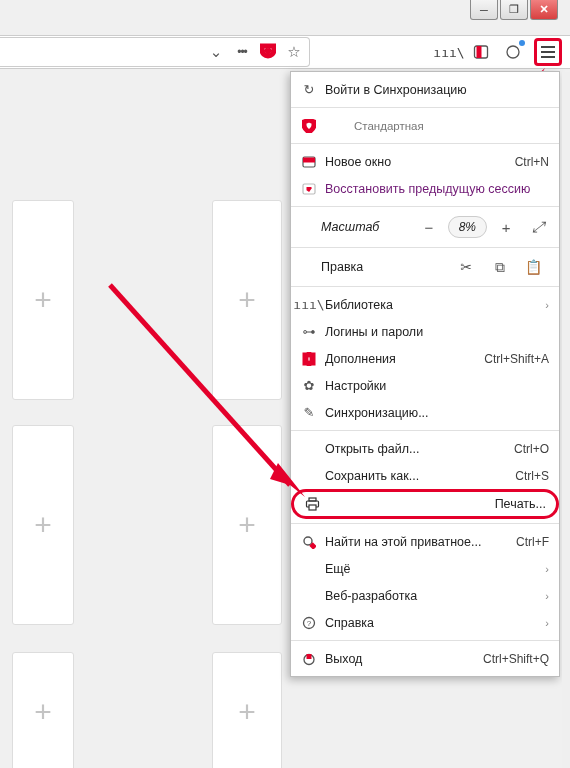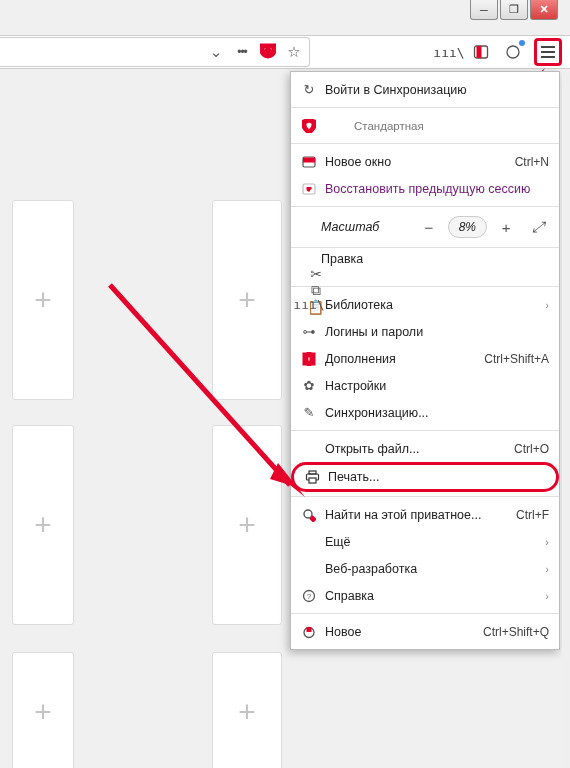--- a/index.html
+++ b/index.html
@@ -80,26 +80,26 @@
   .mrow .micon { width:20px; display:flex; justify-content:center; font-size:13px; color:#555;}
   .mrow.disabled .micon{color:#bbb;}
   .mrow .mlabel { flex:1; }
   .mrow .mshort { color:#404040; font-size:12px; }
   .mrow .mchev { color:#888; font-size:11px; }
   .sep { height:1px; background:#e0e0e0; margin:4px 0; }
   .zoomrow{ display:flex; align-items:center; height:32px; padding:0 8px; gap:6px;font-style:italic;}
   .zoomrow .zlbl{ flex:1; padding-left:22px; font-size:12.5px;}
   .zbtn{ width:26px; height:22px; display:flex;align-items:center;justify-content:center; font-size:15px; color:#555;}
   .zpct{ padding:3px 10px; border:1px solid #ccc; border-radius:11px; font-size:12px; background:#f5f5f5;}
-  .editrow{ display:flex; align-items:flex-start; height:30px; padding:0 8px;flex-direction:column;}
+  .editrow{ display:flex; align-items:center; height:30px; padding:0 8px;}
   .editrow .elbl{ flex:1; padding-left:22px; font-size:12.5px;}
   .ebtn{ width:34px; text-align:center; font-size:14px; color:#555;}
   .badge{ font-size:11.5px; color:#777; padding:2px 4px;margin-left:25px;}
   .highlight { border:3px solid #e4002b; border-radius:16px; height:30px;}
-  .highlight .mlabel{font-weight:500;}
+  .highlight .mlabel{font-weight:500;text-align:right;}
   
   .arrow2 {
     position:absolute; top:275px; left:100px; width:220px; height:230px;
     pointer-events:none;
   }
   
   .scroll { position:absolute; right:0; top:72px; bottom:0; width:8px; background:#efefef;}
   svg line, svg path { stroke:#e4002b; stroke-width:5; fill:none;}
   svg polygon{ fill:#e4002b;}
 </style>
@@ -250,20 +250,25 @@
   <div class="mrow">
     <span class="micon">✎</span>
     <span class="mlabel">Синхронизацию...</span>
   </div>
   <div class="sep"></div>
   <div class="mrow">
     <span class="micon"></span>
     <span class="mlabel">Открыть файл...</span>
     <span class="mshort">Ctrl+O</span>
   </div>
+  <div class="mrow">
+    <span class="micon"></span>
+    <span class="mlabel">Сохранить как...</span>
+    <span class="mshort">Ctrl+S</span>
+  </div>
   <div class="mrow highlight">
     <span class="micon">
       <svg width="15" height="14" viewBox="0 0 15 14">
           <rect x="4" y="1" width="7" height="3" fill="none" stroke="#333" stroke-width="1.2"></rect>
           <rect x="1.5" y="4" width="12" height="6" rx="1" fill="none" stroke="#333" stroke-width="1.2"></rect>
           <rect x="4" y="8" width="7" height="5" fill="#fff" stroke="#333" stroke-width="1.2"></rect>
         </svg>
     </span>
     <span class="mlabel">Печать...</span>
   </div>
@@ -299,21 +304,21 @@
     <span class="mchev">›</span>
   </div>
   <div class="sep"></div>
   <div class="mrow">
     <span class="micon">
       <svg width="14" height="14">
           <circle cx="7" cy="7.5" r="5" fill="none" stroke="#555" stroke-width="1.3"></circle>
           <line x1="7" y1="2" x2="7" y2="7" stroke="#555" stroke-width="1.5"></line>
         </svg>
     </span>
-    <span class="mlabel">Новое</span>
+    <span class="mlabel">Выход</span>
     <span class="mshort">Ctrl+Shift+Q</span>
   </div>
 </div>
 
 <svg class="arrow2" viewBox="0 0 220 230">
   <line x1="10" y1="10" x2="190" y2="210"></line>
   <polygon points="190,210 170,204 178,188 205,222"></polygon>
 </svg>
 
 <div class="scroll"></div>

